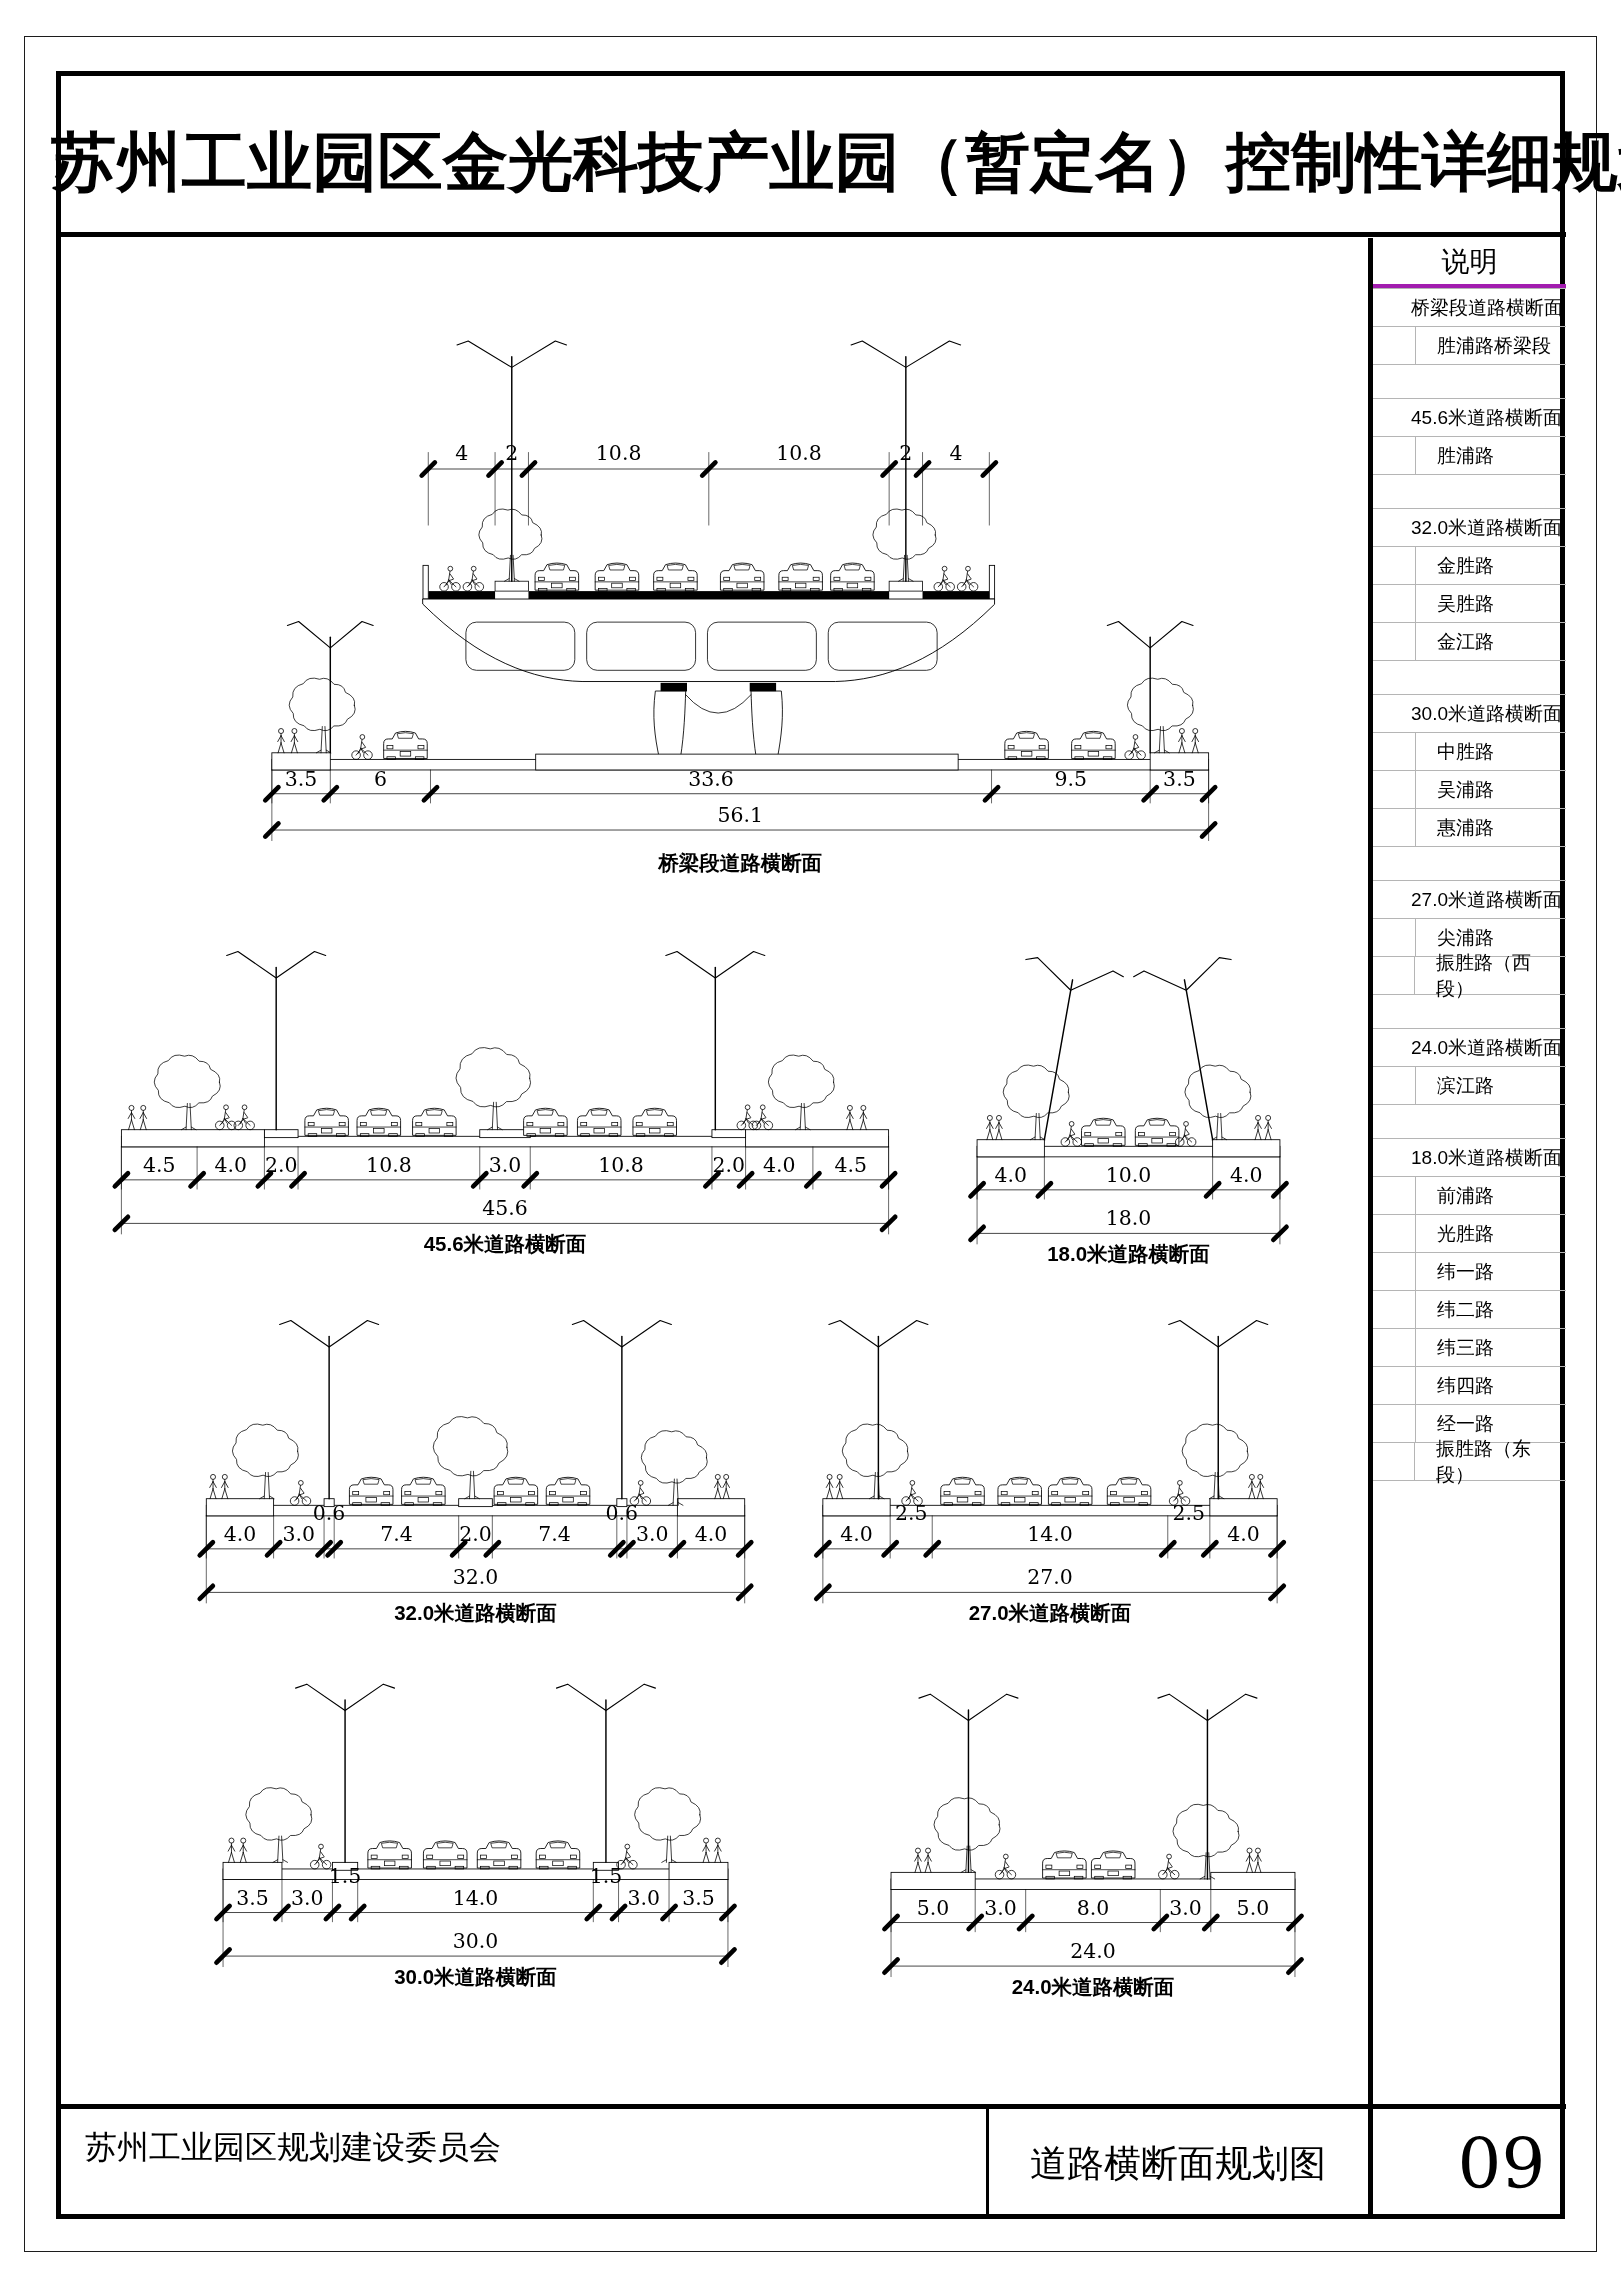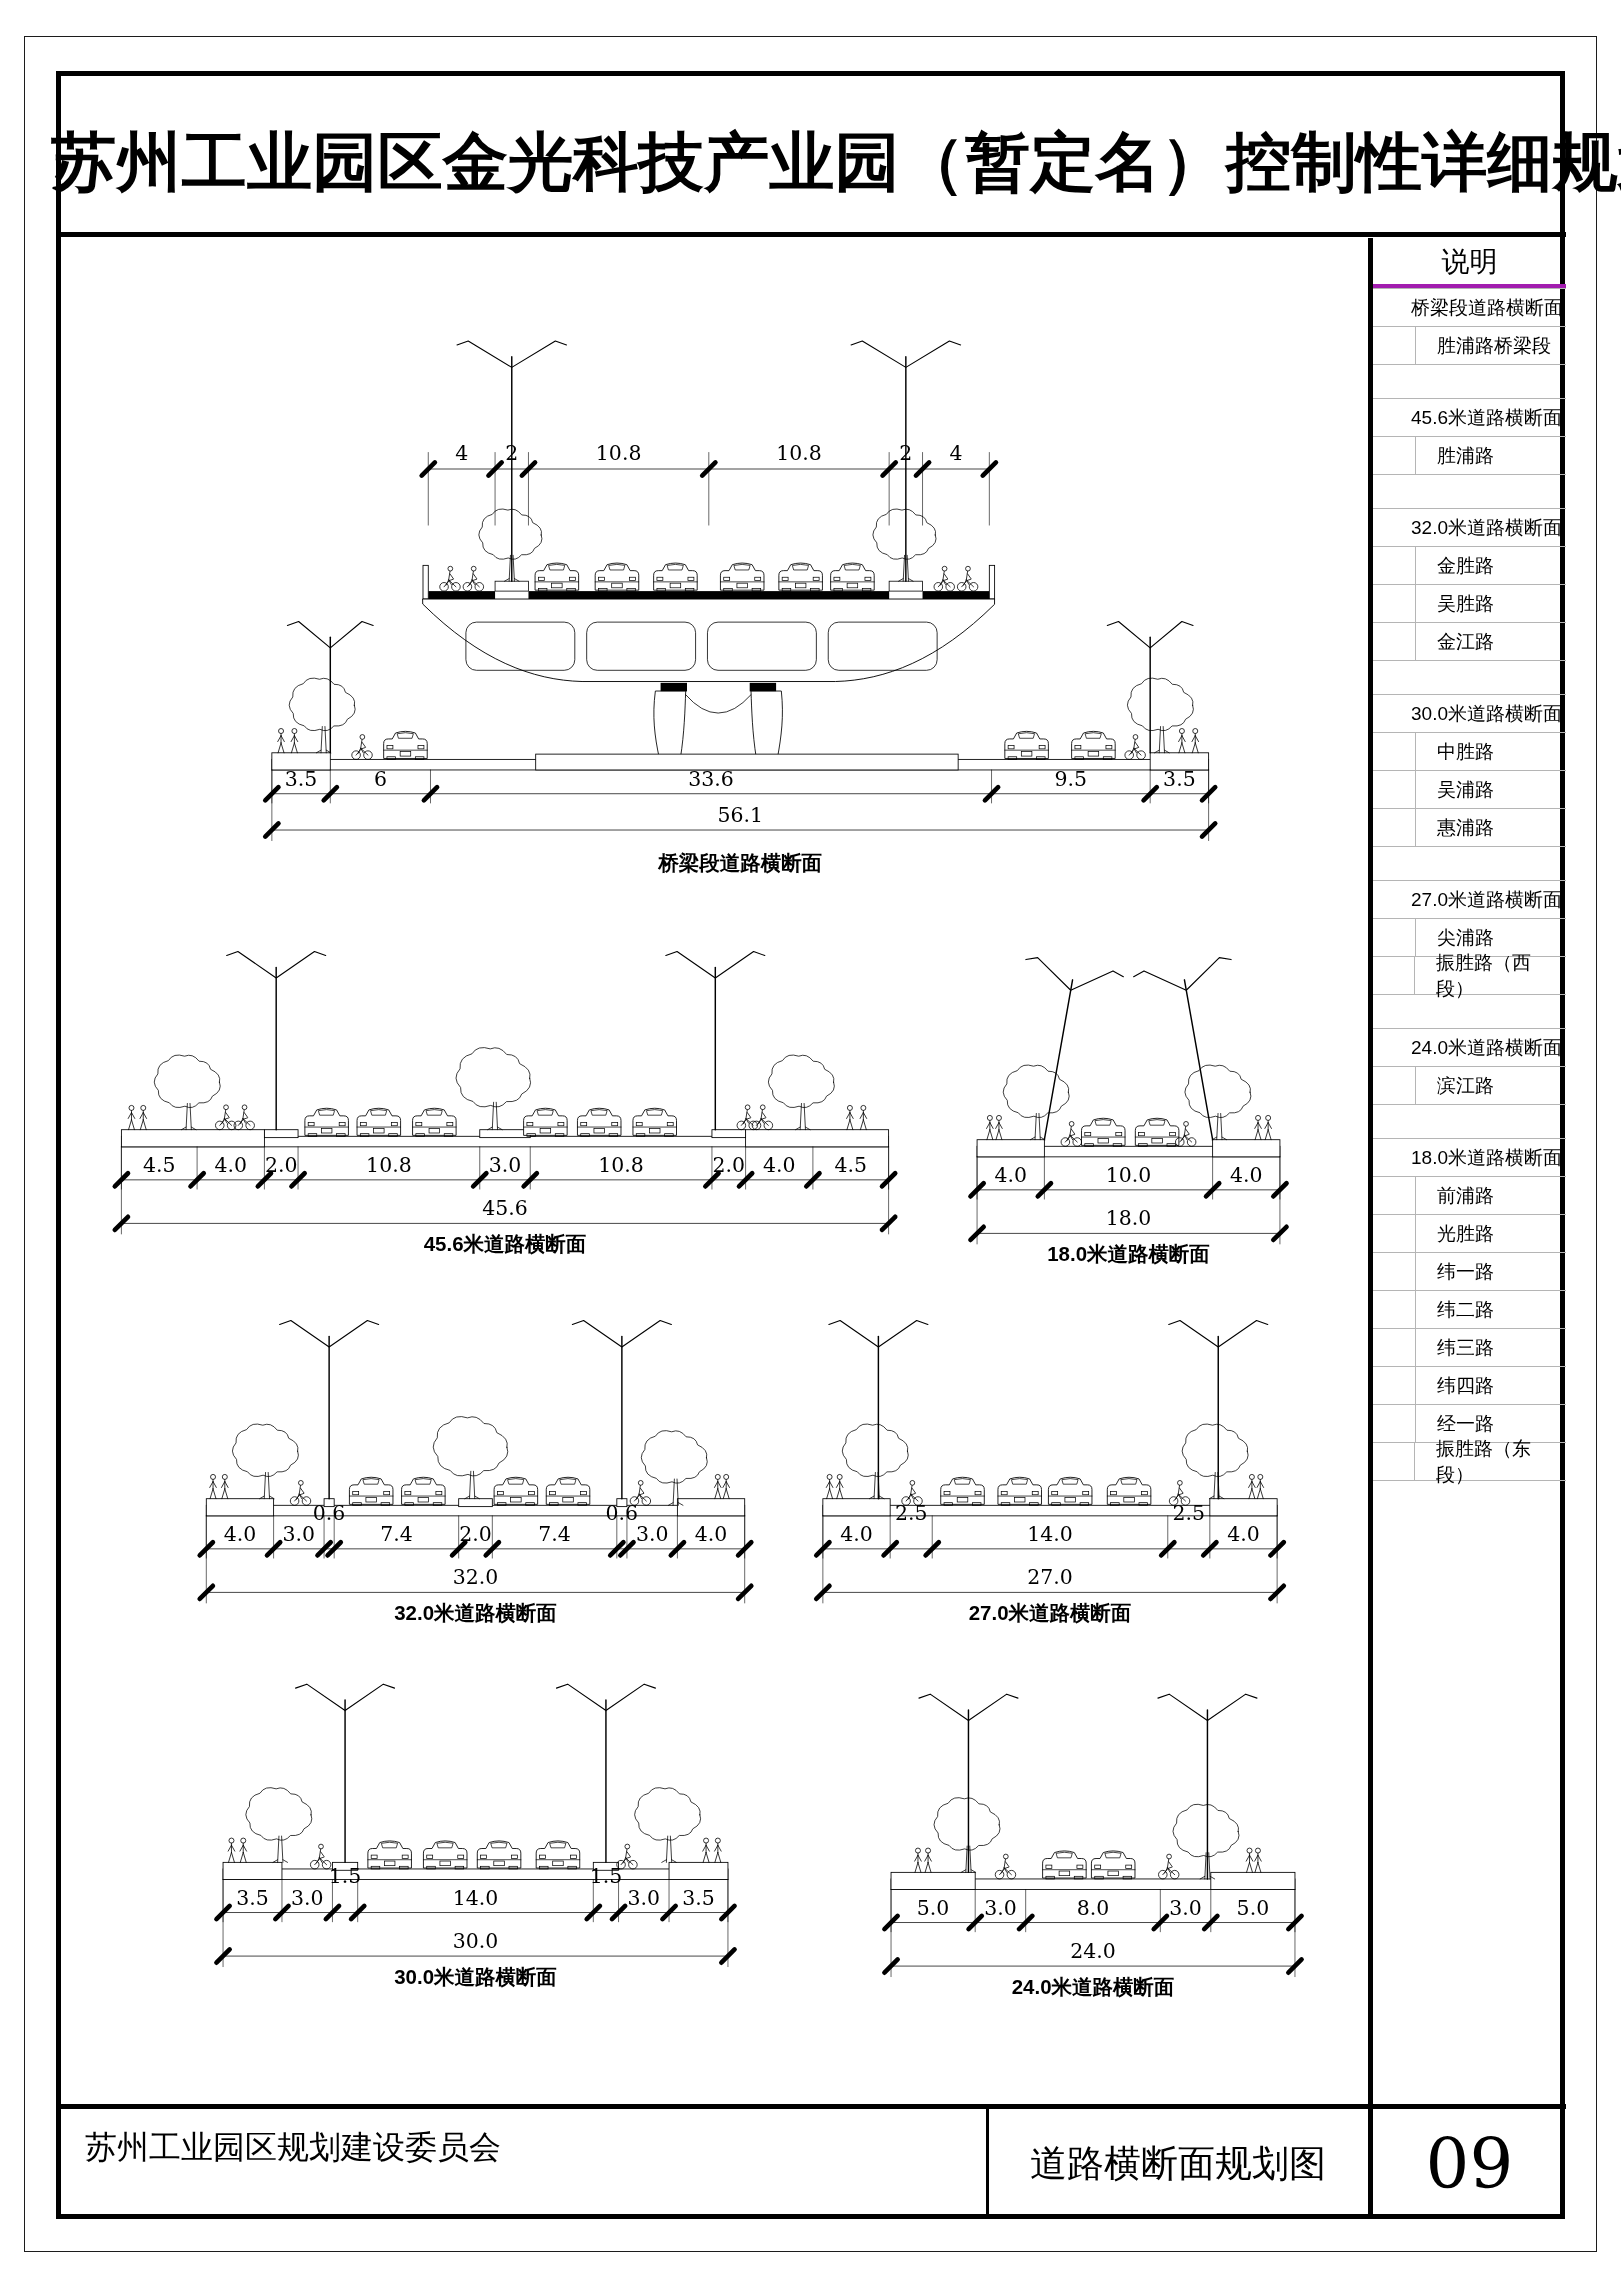--- a/index.html
+++ b/index.html
@@ -23,21 +23,21 @@
     font-size:19px;border-bottom:0.7px solid #b5b5b5;border-top:0.7px solid #b5b5b5;}
   .lg-road{height:37px;display:flex;border-bottom:0.7px solid #b5b5b5;}
   .lg-road .sp{width:42px;border-right:0.7px solid #b5b5b5;}
   .lg-road .rl{display:flex;align-items:center;padding-left:21px;font-size:19px;}
   .lg-gap{height:33px;}
   
   .footer-org{position:absolute;left:85px;top:2123px;font-size:32px;line-height:48px;font-weight:500;}
   .footer-mid{position:absolute;left:990px;top:2109px;width:376px;height:109px;
     display:flex;align-items:center;justify-content:center;font-size:37px;font-weight:500;text-align:center;}
   .footer-num{position:absolute;left:1373px;top:2109px;width:193px;height:109px;
-    display:flex;align-items:center;justify-content:center;font-size:69px;font-family:"DejaVu Serif",serif;}
+    display:flex;align-items:center;justify-content:center;font-size:69px;font-family:"DejaVu Serif",serif;padding-left:32px;}
   svg{position:absolute;overflow:visible;}
   svg text{font-family:"DejaVu Serif",serif;}
   svg text.cjk{font-family:"Liberation Sans",sans-serif;font-weight:bold;}
 </style>
 </head>
 <body>
 
 <div class="thin-border"></div>
 <div class="frame"></div>
 <div class="page-title">苏州工业园区金光科技产业园（暂定名）控制性详细规划</div>

